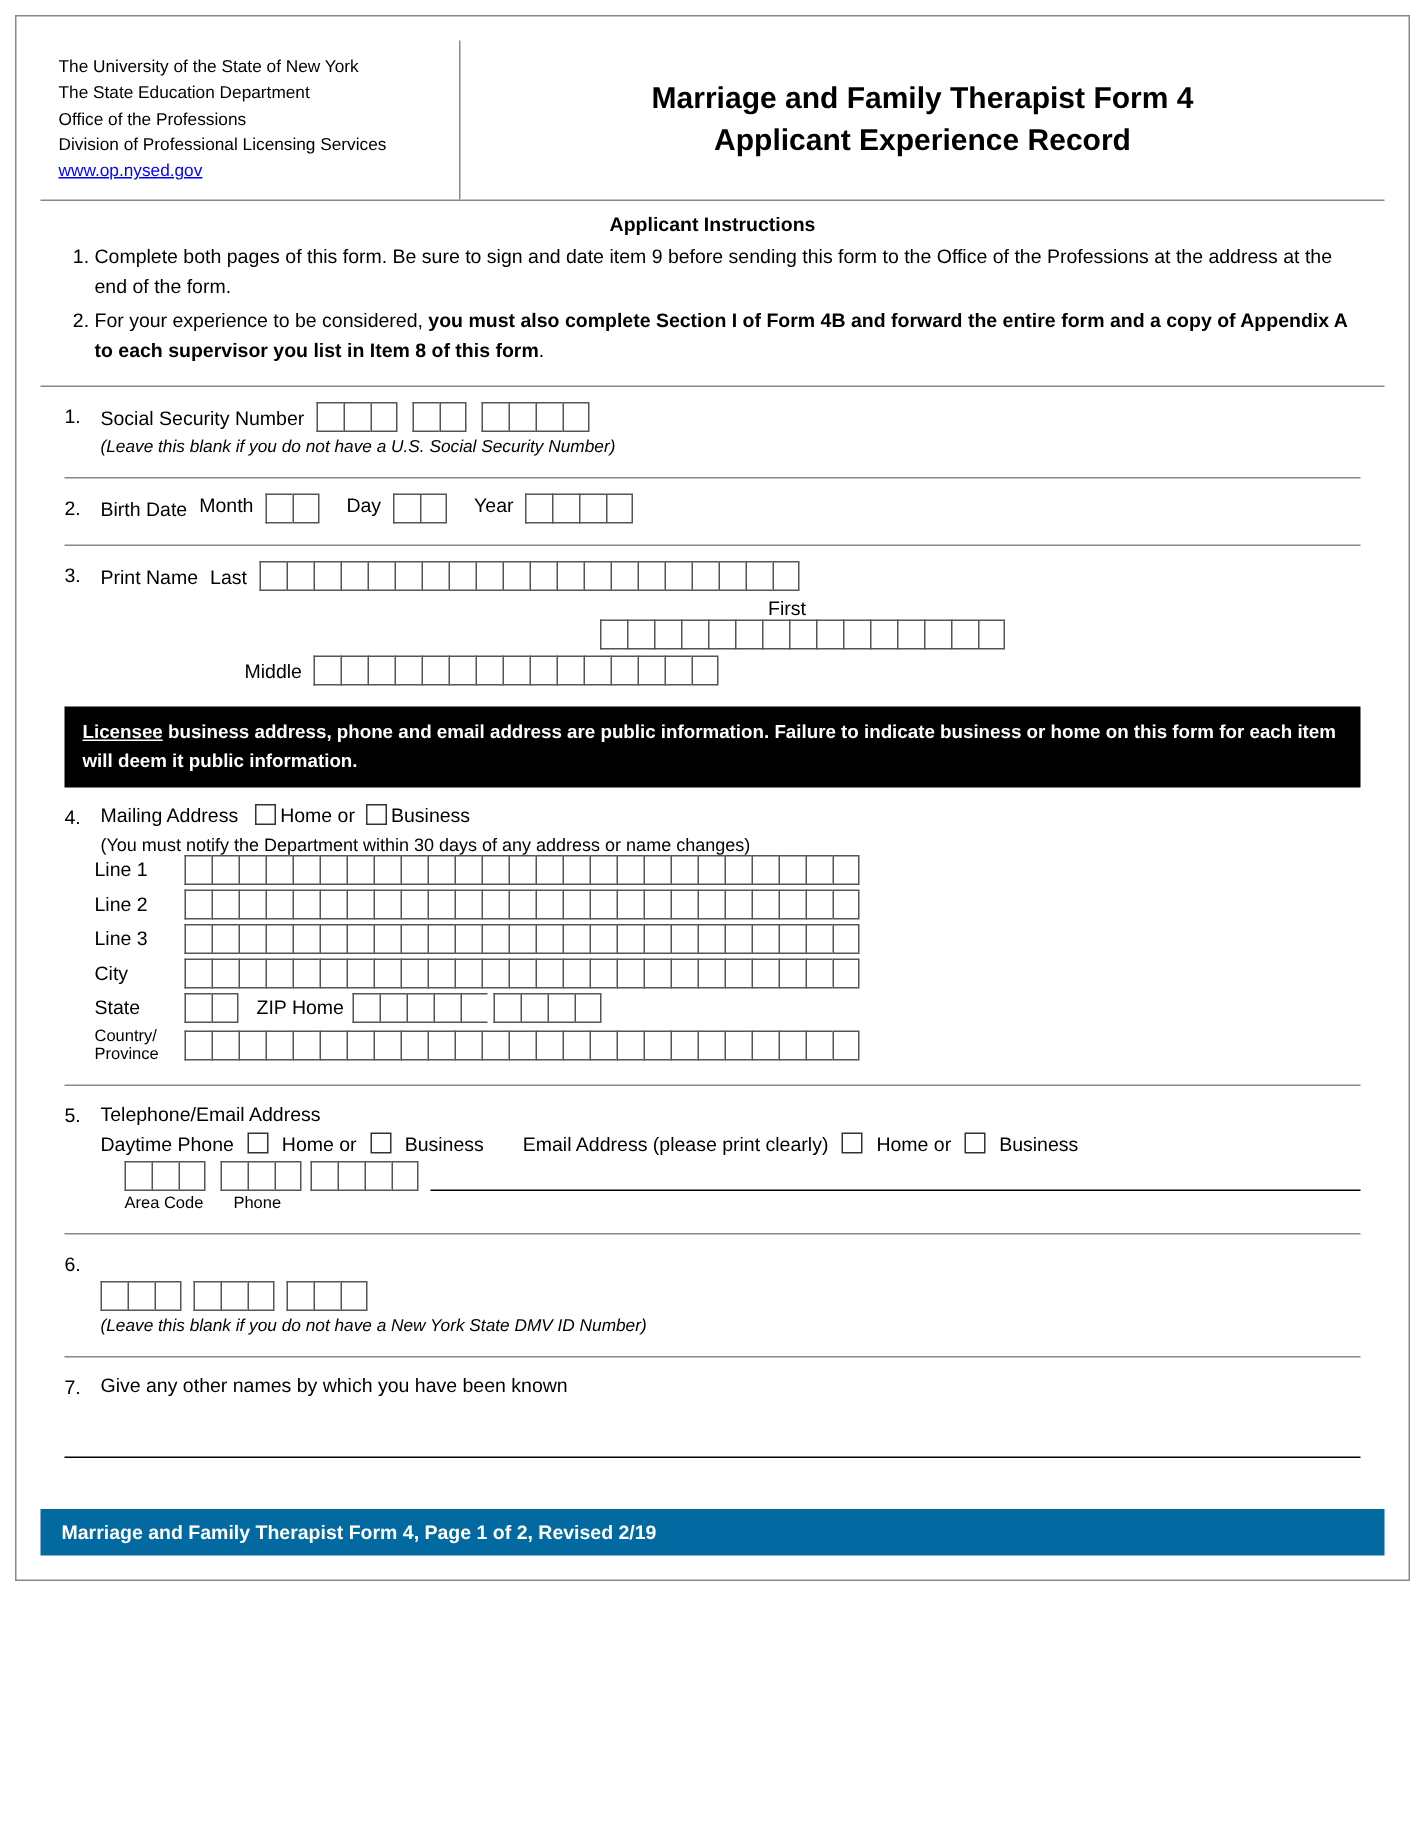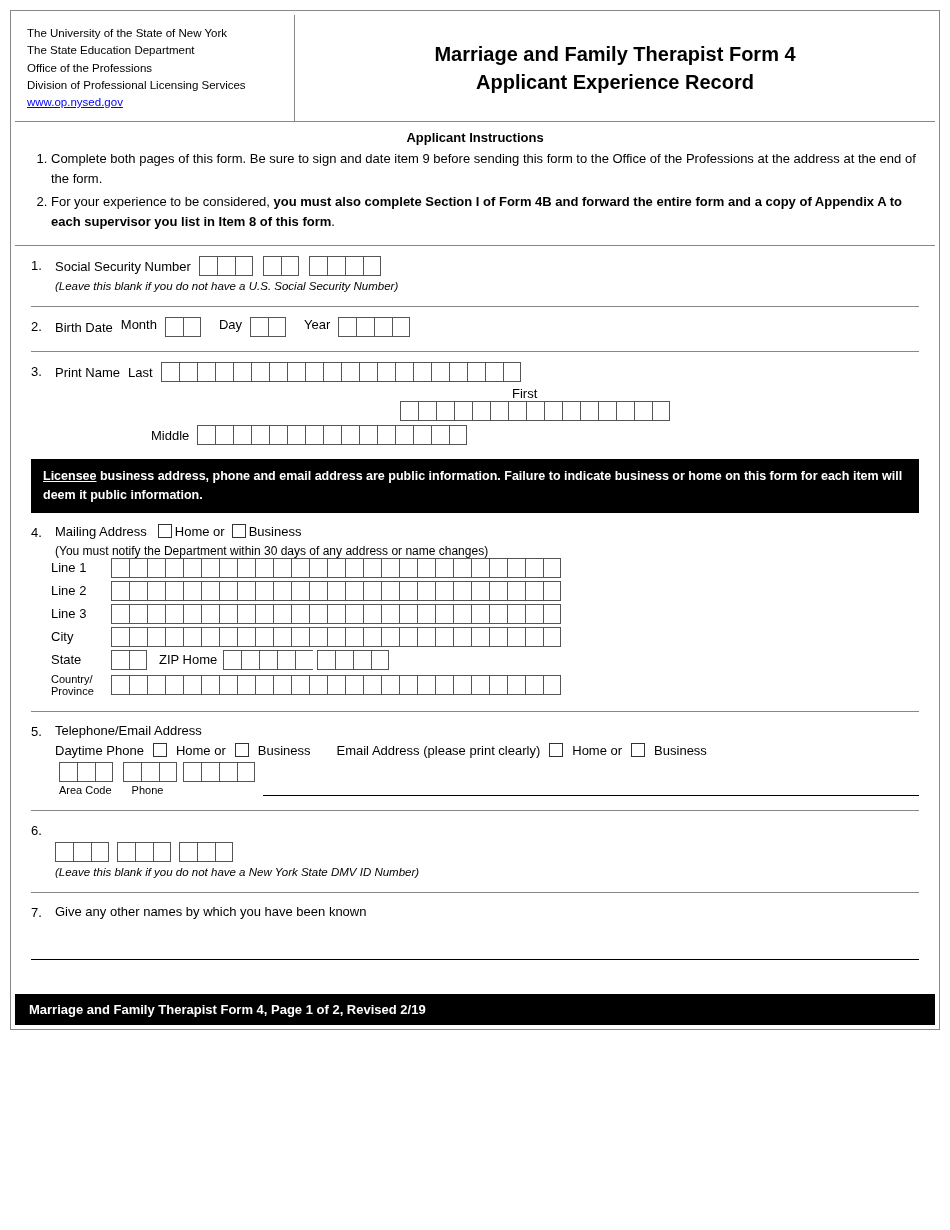--- a/index.html
+++ b/index.html
@@ -7,21 +7,21 @@
       font-family: Arial, sans-serif;
       font-size: 13px;
       background: #fff;
       color: #000;
       width: 950px;
       min-height: 1230px;
     }
     .page {
       border: 1px solid #888;
       margin: 10px;
-      padding: 4px;
+      padding: 16px;
     }
     
     .header {
       display: flex;
       border-bottom: 1px solid #888;
     }
     .header-left {
       width: 280px;
       padding: 10px 12px;
       border-right: 1px solid #888;
@@ -160,21 +160,21 @@
       width: 60px;
       font-size: 13px;
     }
     
     .section-divider {
       border-top: 1px solid #888;
       margin: 10px 0;
     }
     
     .footer {
-      background: #000000;
+      background: #0369a1;
       color: #fff;
       padding: 8px 14px;
       font-size: 13px;
       font-weight: bold;
       margin-top: 10px;
     }
     
     .input-line {
       border-bottom: 1px solid #000;
       flex: 1;
@@ -576,21 +576,21 @@
         <span>Home or</span>
         <span class="checkbox"></span>
         <span style="margin-right:20px;">Business</span>
         <span>Email Address (please print clearly)</span>
         <span class="checkbox"></span>
         <span>Home or</span>
         <span class="checkbox"></span>
         <span>Business</span>
       </div>
 
-      <div class="form-row" style="margin-left:28px;gap:8px;margin-top:4px;align-items:flex-end;">
+      <div class="form-row" style="margin-left:40px;gap:8px;margin-top:4px;align-items:flex-start;">
         <div style="display:flex;flex-direction:column;align-items:flex-start;">
           <div style="display:flex;gap:0;">
 
             <div class="char-boxes">
               <div class="char-box"></div>
                 <div class="char-box"></div>
                 <div class="char-box"></div>
             </div>
             <div style="width:10px;"></div>
 

